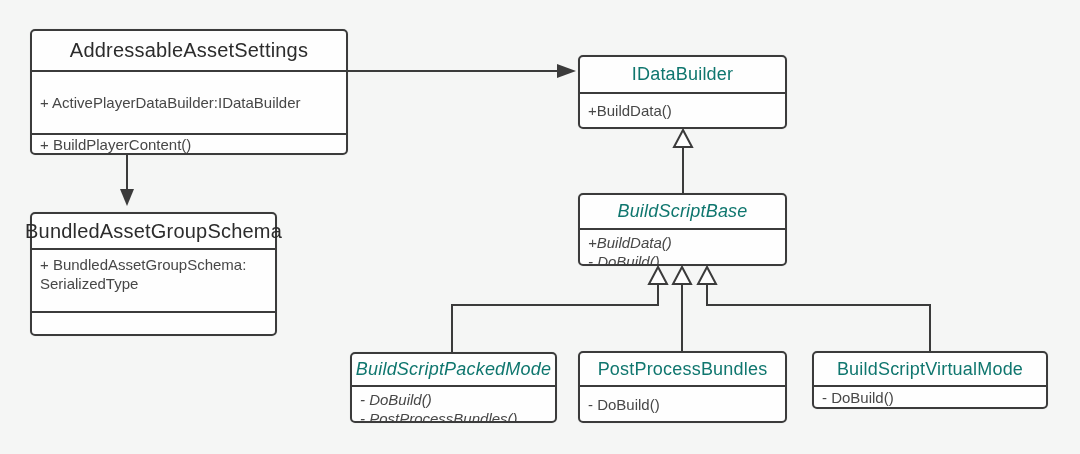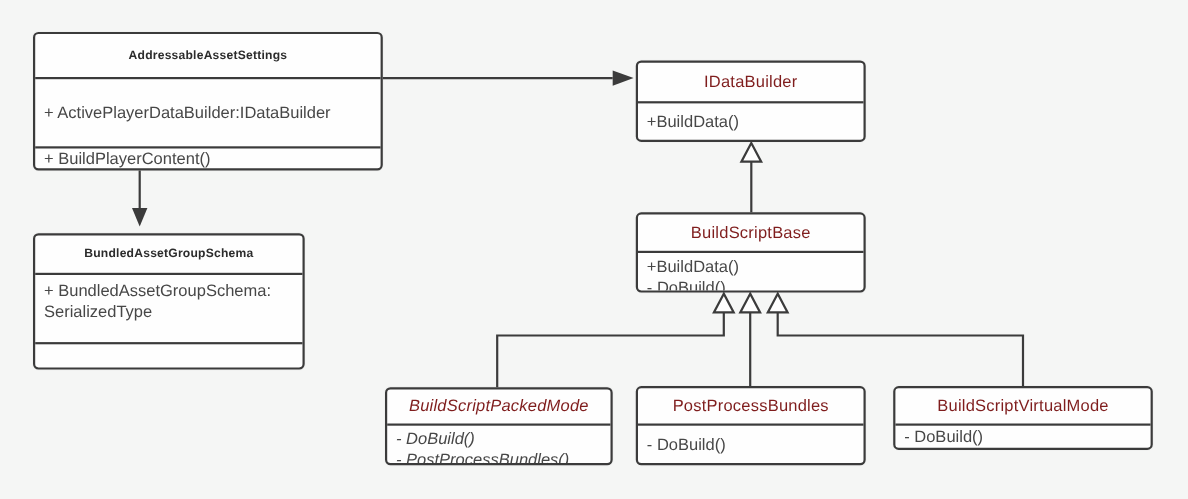--- a/index.html
+++ b/index.html
@@ -30,28 +30,28 @@
     border-radius: 5px;
     display: flex;
     flex-direction: column;
     box-shadow: 0 0 0 1px rgba(0,0,0,0.02);
   }
   .uml-title {
     box-sizing: border-box;
     display: flex;
     align-items: center;
     justify-content: center;
-    font-size: 15px;
-    color: #7f1d1d;
+    font-size: 18px;
+    color: #0f766e;
     letter-spacing: 0.2px;
     flex: 0 0 auto;
   }
   .uml-title.bold {
-    font-weight: bold;
-    font-size: 11px;
+    font-weight: normal;
+    font-size: 20px;
     color: #2c2c2c;
   }
   .uml-sec {
     box-sizing: border-box;
     border-top: 2px solid #3b3b3b;
     flex: 0 0 auto;
     overflow: hidden;
   }
   .uml-sec.grow { flex: 1 1 auto; }
   .member {
@@ -123,21 +123,21 @@
     <div class="uml-sec grow"></div>
   </div>
 
   <div class="uml-box" style="left:578px; top:55px; width:209px; height:74px;">
     <div class="uml-title" style="height:35px;">IDataBuilder</div>
     <div class="uml-sec sec-center grow">
       <div class="member">+BuildData()</div>
     </div>
   </div>
 
-  <div class="uml-box" style="left:578px; top:193px; width:209px; height:73px;">
+  <div class="uml-box" style="left:578px; top:193px; width:209px; height:73px;font-style:italic;">
     <div class="uml-title" style="height:33px;">BuildScriptBase</div>
     <div class="uml-sec sec-top grow">
       <div class="member">+BuildData()</div>
       <div class="member">- DoBuild()</div>
     </div>
   </div>
 
   <div class="uml-box" style="left:350px; top:352px; width:207px; height:71px;font-style:italic;">
     <div class="uml-title" style="height:31px;">BuildScriptPackedMode</div>
     <div class="uml-sec sec-top grow">

